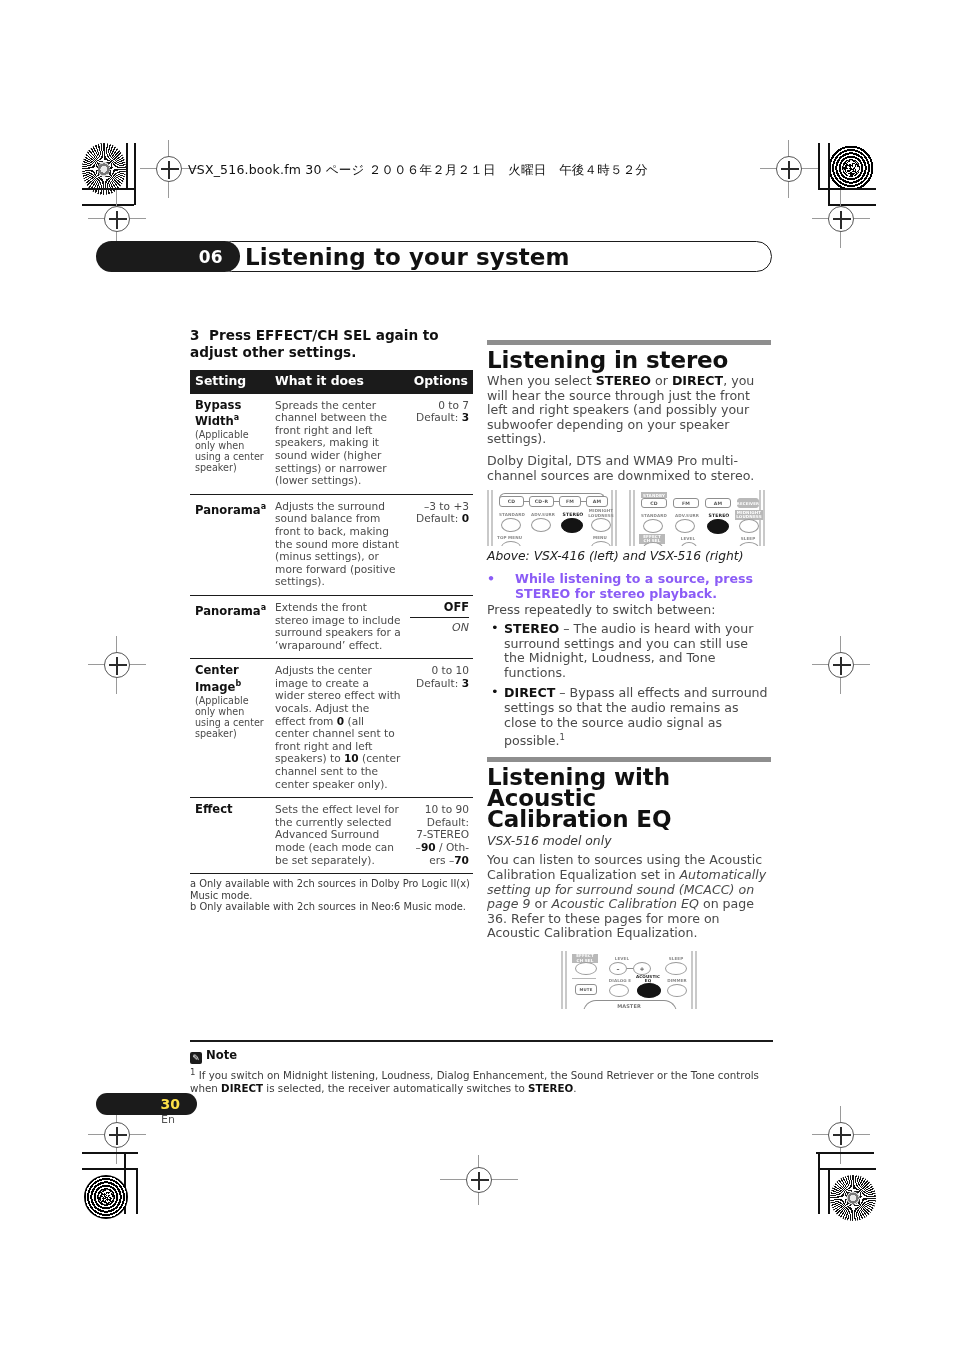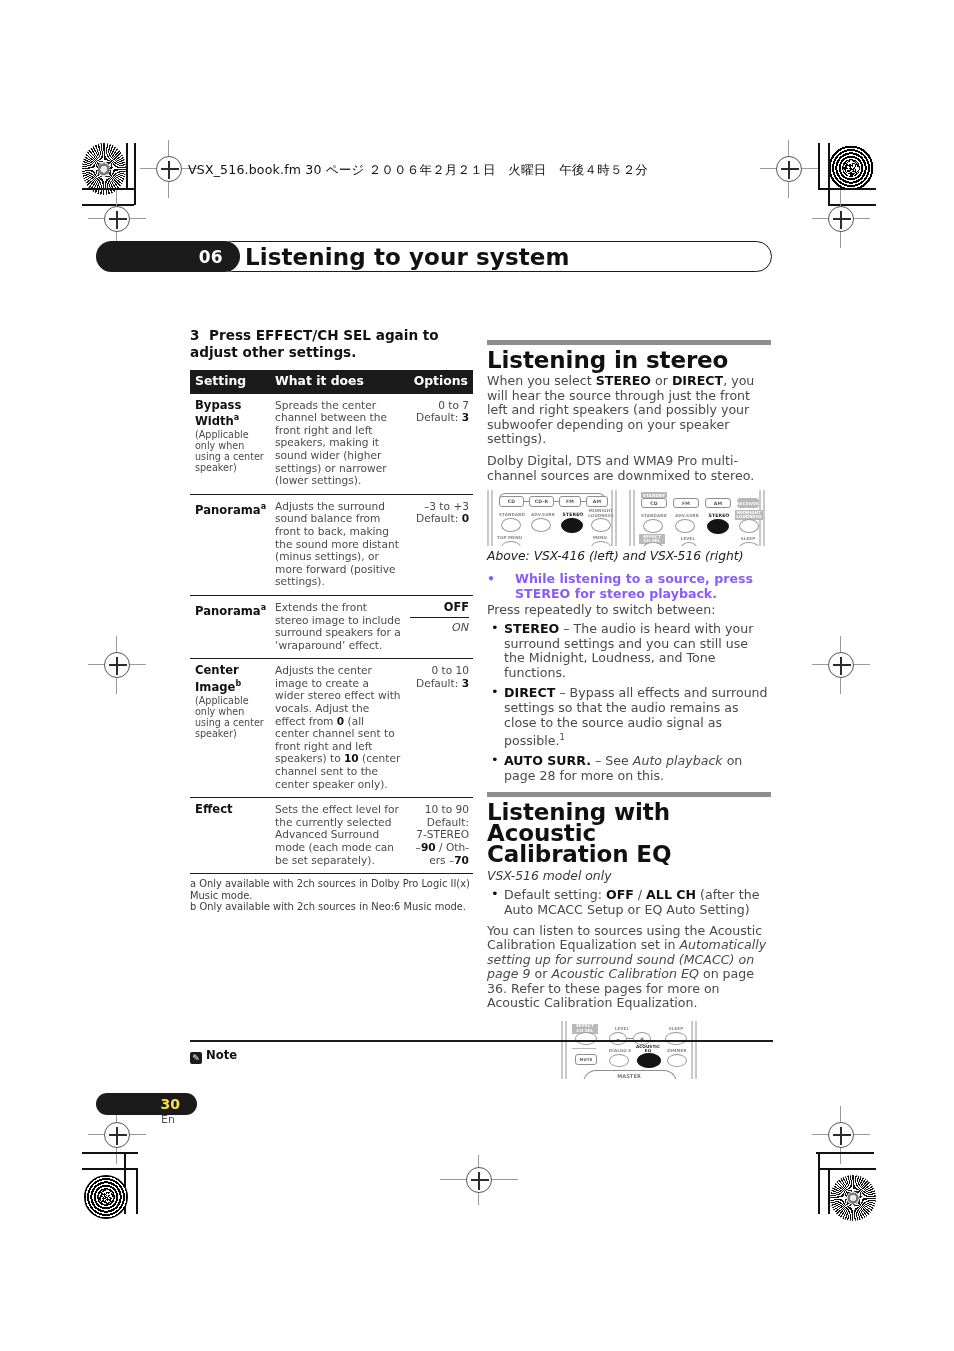--- a/index.html
+++ b/index.html
@@ -414,30 +414,26 @@
     </div>
 
     <div class="caption">Above: VSX-416 (left) and VSX-516 (right)</div>
 
     <div class="leadbullet"><span class="bdot">•</span><span>While listening to a source, press STEREO for stereo playback.</span></div>
     <p class="body" style="margin-bottom:4px;">Press repeatedly to switch between:</p>
 
     <ul class="bul">
       <li><b>STEREO</b><span> – The audio is heard with your surround settings and you can still use the Midnight, Loudness, and Tone functions.</span></li>
       <li><b>DIRECT</b><span> – Bypass all effects and surround settings so that the audio remains as close to the source audio signal as possible.</span><sup class="fn">1</sup></li>
-      <li><b>AUTO SURR.</b><span> – See </span><span class="ital">Auto playback</span><span> on page 28 for more on this.</span></li>
     </ul>
 
     <div class="secbar" style="margin-top:8px;"></div>
     <h2 class="sec"><span>Listening with Acoustic</span><br><span>Calibration EQ</span></h2>
     <div class="subital">VSX-516 model only</div>
 
-    <ul class="bul">
-      <li><span>Default setting: </span><b>OFF</b><span> / </span><b>ALL CH</b><span> (after the Auto MCACC Setup or EQ Auto Setting)</span></li>
-    </ul>
 
     <p class="body"><span>You can listen to sources using the Acoustic Calibration Equalization set in </span><span class="ital">Automatically setting up for surround sound (MCACC) on page 9</span><span> or </span><span class="ital">Acoustic Calibration EQ</span><span> on page 36. Refer to these pages for more on Acoustic Calibration Equalization.</span></p>
 
     <div class="remote remote-bottom" style="width:136px;height:58px;margin-top:10px;">
       <div class="rc-side" style="left:0;"></div>
       <div class="rc-side" style="left:4px;"></div>
       <div class="rc-side" style="right:0;"></div>
       <div class="rc-side" style="right:4px;"></div>
 
       <div class="lbl onrev" style="left:11px;top:3px;width:24px;line-height:4.4px;white-space:normal;">EFFECT<br>CH SEL</div>
@@ -466,18 +462,19 @@
       <div class="lbl" style="left:44px;top:52px;width:48px;font-size:5px;color:#777;">MASTER</div>
     </div>
 
   </div>
 
   <div class="noterule"></div>
   <div class="notebox">
     <div>
       <span class="noteicon">✎</span><span class="notetitle">Note</span>
     </div>
+    <div class="notebody"><sup>1</sup><span> If you switch on Midnight listening, Loudness, Dialog Enhancement, the Sound Retriever or the Tone controls when </span><b>DIRECT</b><span> is selected, the receiver automatically switches to </span><b>STEREO</b><span>.</span></div>
   </div>
 
   <div class="folio">30</div>
   <div class="folio-en">En</div>
 
 </div>
 
 </body></html>

